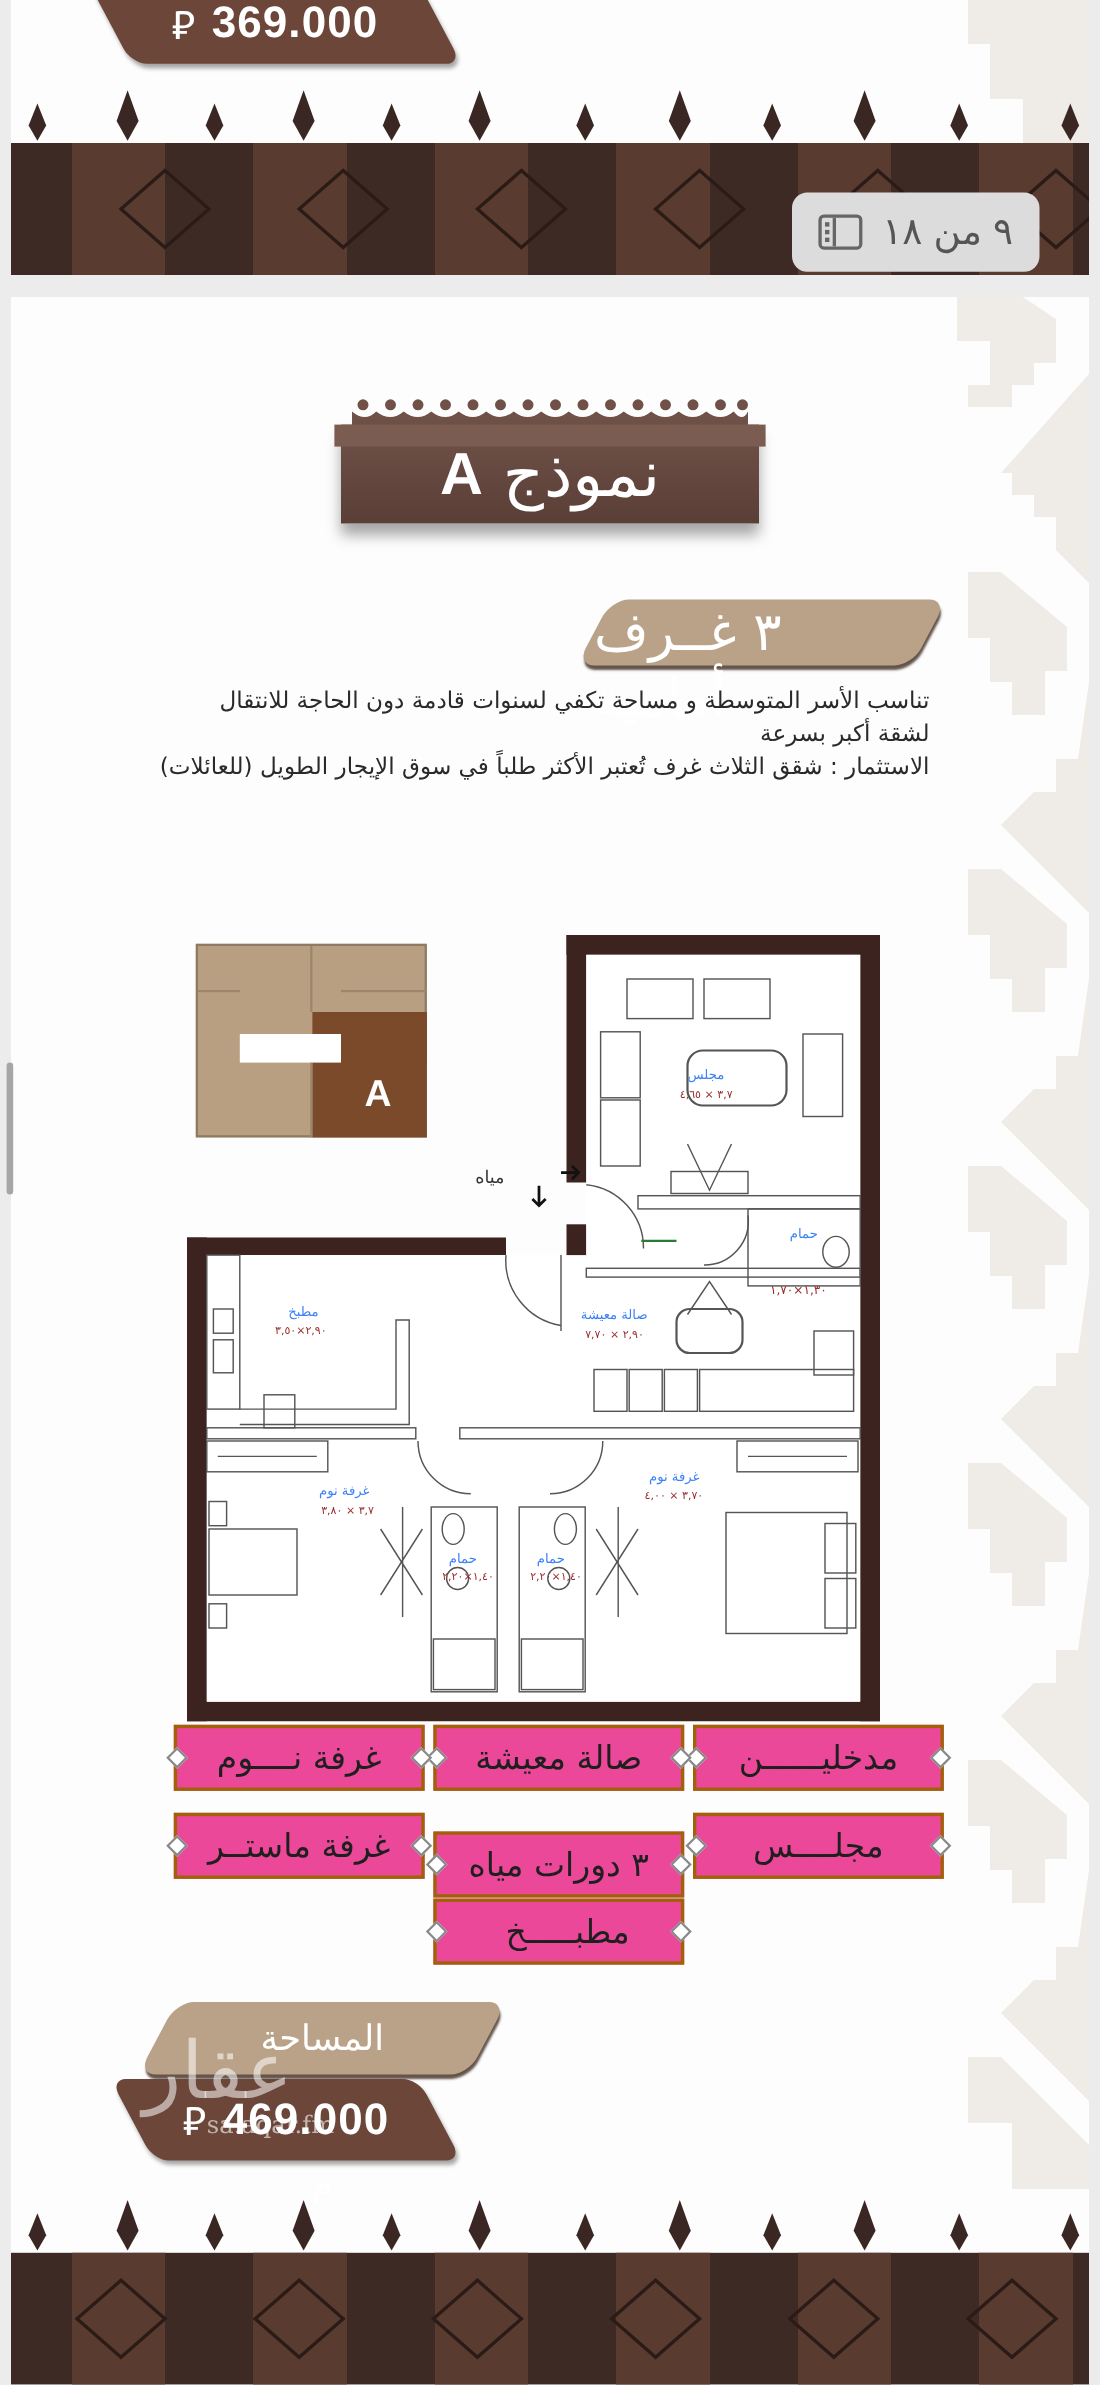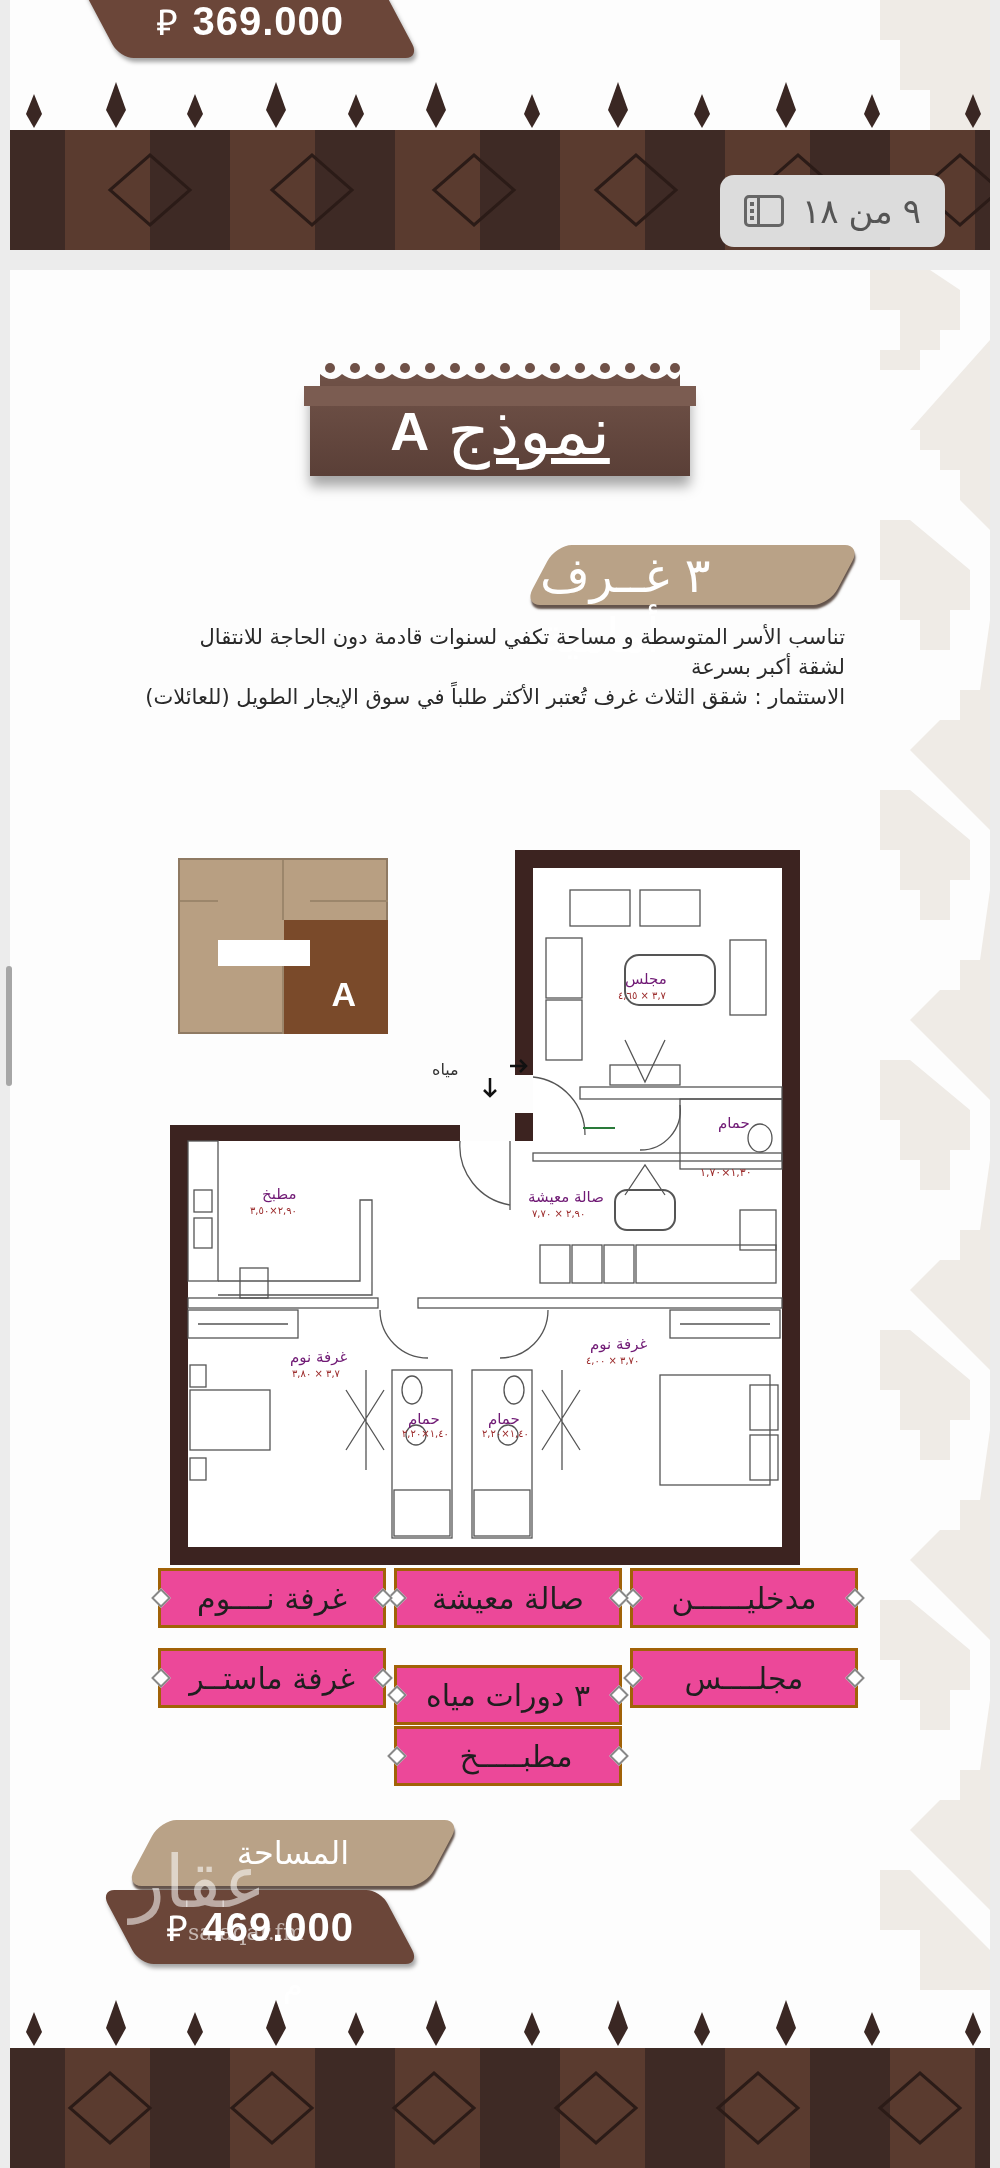--- a/index.html
+++ b/index.html
@@ -37,21 +37,21 @@
   .page-indicator .icon::after { content: ""; position: absolute; left: 10px; top: 0; bottom: 0; border-left: 3px solid #666; }
   .page-indicator .icon i { position: absolute; left: 3px; width: 4px; height: 4px; background: #666; }
 
   
   .plaque { position: absolute; left: 300px; top: 90px; width: 380px; height: 130px; }
   .plaque .crown { position: absolute; left: 10px; top: 0; width: 360px; height: 30px; }
   .plaque .body { position: absolute; left: 0; top: 26px; width: 380px; height: 90px;
     background: linear-gradient(#6f5147, #5a3f37); box-shadow: 0 10px 12px rgba(0,0,0,0.35);
     display: flex; align-items: center; justify-content: center; gap: 18px; }
   .plaque .body::before { content: ""; position: absolute; left: -6px; right: -6px; top: 0; height: 20px; background: #7b5c51; }
-  .plaque .title { position: relative; color: #fff; font-size: 66px; font-family: "DejaVu Sans", sans-serif; text-decoration: underline; }
+  .plaque .title { position: relative; color: #fff; font-size: 58px; font-family: "DejaVu Sans", sans-serif; }
   .plaque .letter { position: relative; color: #fff; font-size: 54px; font-weight: bold; font-family: "Liberation Sans", sans-serif; }
 
   .ribbon { position: absolute; left: 530px; top: 275px; width: 305px; height: 60px; }
   .ribbon .shape { position: absolute; inset: 0; background: #b9a287; border-radius: 16px; transform: skewX(-28deg);
     box-shadow: 3px 4px 2px rgba(60,40,30,0.8); }
   .ribbon span { position: relative; display: block; text-align: left; line-height: 60px; color: #fff; font-size: 48px; direction: rtl; }
 
   .desc { position: absolute; right: 145px; top: 352px; width: 720px; direction: rtl; text-align: right;
     font-size: 21px; line-height: 30px; color: #2a2a2a; }
 
@@ -60,21 +60,21 @@
   .keyplan .a-cell { position: absolute; left: 104px; top: 60px; width: 104px; height: 114px; background: #7a4a2a; }
   .keyplan .a-cell2 { position: absolute; left: 130px; top: 60px; width: 78px; height: 46px; background: #7a4a2a; }
   .keyplan .hole { position: absolute; left: 38px; top: 80px; width: 92px; height: 26px; background: #fff; }
   .keyplan .line-v { position: absolute; left: 102px; top: 0; height: 60px; width: 2px; background: #9c866b; }
   .keyplan .line-v2 { position: absolute; left: 102px; top: 106px; height: 68px; width: 2px; background: #9c866b; }
   .keyplan .line-h { position: absolute; left: 0; top: 40px; width: 38px; height: 2px; background: #9c866b; }
   .keyplan .line-h2 { position: absolute; left: 130px; top: 40px; width: 78px; height: 2px; background: #9c866b; }
   .keyplan .label { position: absolute; right: 30px; bottom: 18px; color: #fff; font-size: 34px; font-weight: bold; font-family: "Liberation Sans", sans-serif; }
 
   .floorplan { position: absolute; left: 160px; top: 580px; width: 630px; height: 715px; }
-  .room-label { position: absolute; color: #701a75; font-size: 15px; direction: rtl; text-align: center; white-space: nowrap; }
+  .room-label { position: absolute; color: #3b82f6; font-size: 12px; direction: rtl; text-align: center; white-space: nowrap; }
   .room-dim { position: absolute; color: #9b2a2a; font-size: 10px; direction: rtl; white-space: nowrap; }
   .entry-label { position: absolute; color: #333; font-size: 16px; direction: rtl; }
 
   
   .chips { position: absolute; left: 148px; top: 1298px; width: 710px; }
   .chip { position: absolute; width: 228px; height: 60px; border: 3px solid #a16207; background: #ec4899;
     display: flex; align-items: center; justify-content: center; font-size: 30px; color: #1f1f1f; direction: rtl; }
   .chip::before, .chip::after { content: ""; position: absolute; top: 50%; width: 10px; height: 10px; border: 2px solid #888;
     background: #fff; transform: translateY(-50%) rotate(45deg); }
   .chip::before { left: -7px; } .chip::after { right: -7px; }

